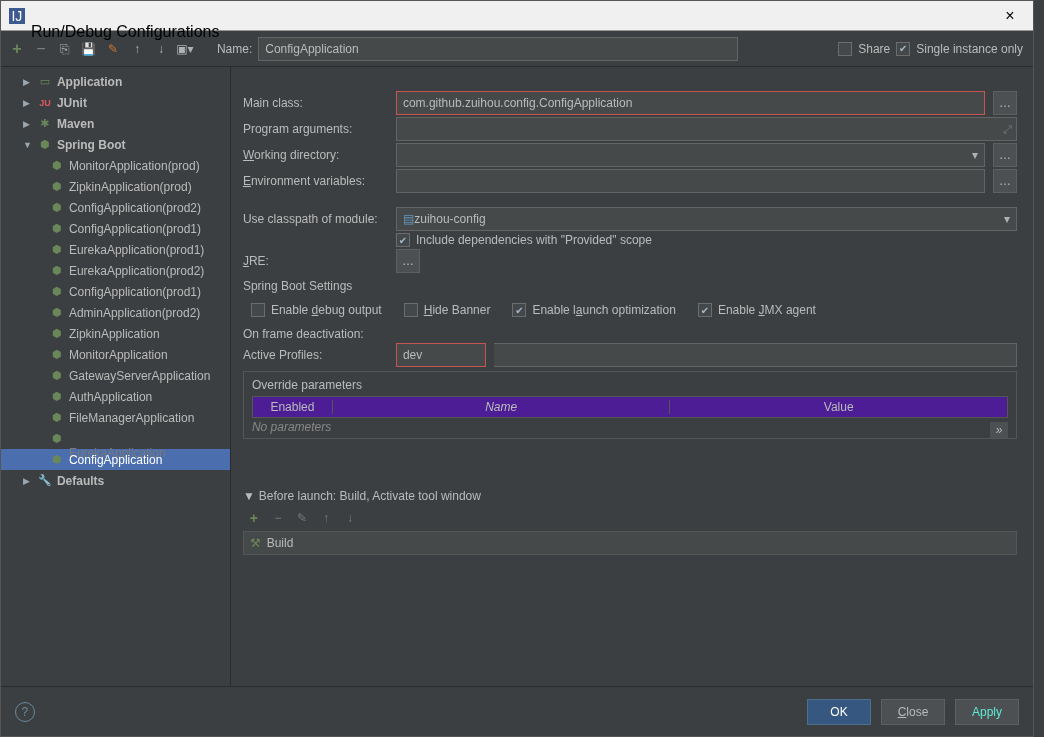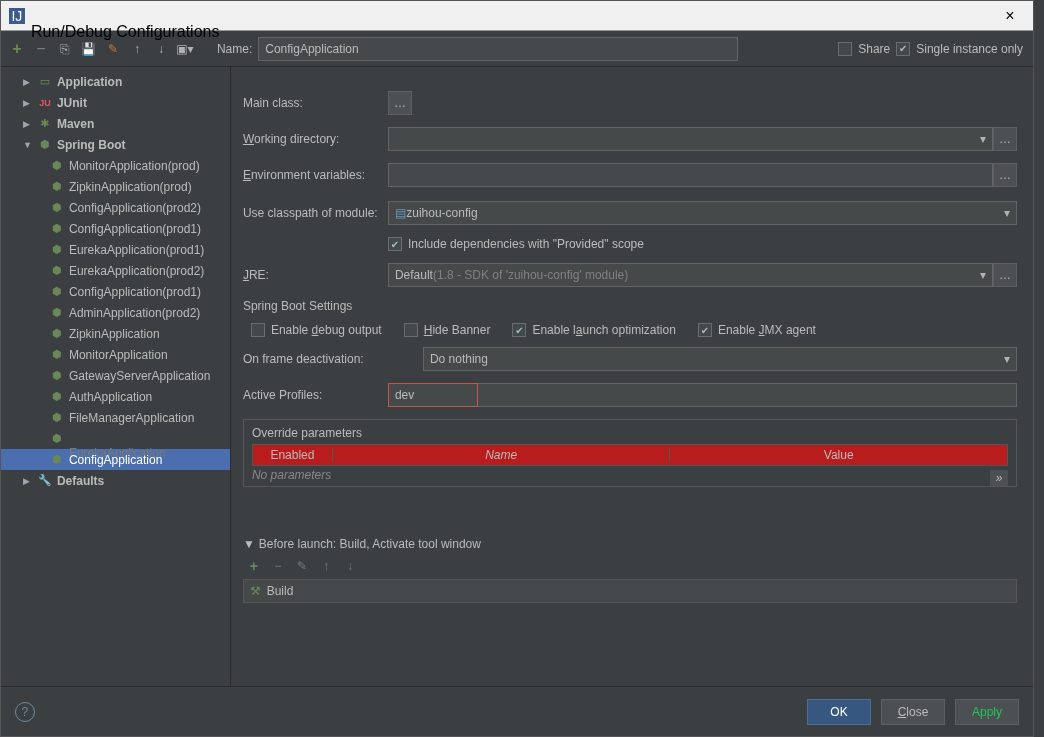--- a/index.html
+++ b/index.html
@@ -32,52 +32,52 @@
 .tree-icon.wrench { color: #afb1b3; }
 .tree-label.bold { font-weight: bold; text-align: right; }
 .tree-item.level1 { padding-left: 22px; }
 .tree-item.level2 { padding-left: 48px; }
 .tree-item.dim .tree-label { color: #787878; margin-top: 28px; }
 .main { flex: 1; display: flex; flex-direction: column; overflow: hidden; padding: 10px 10px 0 8px; }
 .tabs { display: flex; border-bottom: 1px solid #555; }
 .tab { padding: 5px 12px; background: #3c3f41; border: 1px solid #555; border-bottom: none; margin-right: -1px; cursor: pointer; color: #bbb; }
 .tab.active { background: #515658; color: #bbb; }
 .form { padding: 14px 6px 0 4px; }
-.row { display: flex; align-items: center; margin-bottom: 12px; }
+.row { display: flex; align-items: center; margin-bottom: 2px; gap: 8px; }
 .row .label { width: 145px; color: #bbb; }
 .row .label u { text-decoration: underline; }
 .input { flex: 1; height: 24px; background: #45494a; border: 1px solid #646464; color: #bbb; padding: 0 6px; display: flex; align-items: center; }
 .input.red { border: 1px solid #c75450; }
 .input.dropdown::after { content: "▾"; margin-left: auto; color: #afb1b3; }
 .btn-ell { width: 24px; height: 24px; background: #4c5052; border: 1px solid #5e6060; color: #bbb; display: flex; align-items: center; justify-content: center; cursor: pointer; }
 .expand-icon { position: relative; }
 .expand-icon::after { content: "⤢"; position: absolute; right: 4px; color: #7a7a7a; font-size: 11px; }
 .section-title { color: #bbb; margin: 6px 0 10px 0; }
 .cbrow { display: flex; align-items: center; gap: 22px; margin-bottom: 10px; padding-left: 8px; }
 .override-box { border: 1px solid #555; margin-top: 4px; padding: 6px 8px 0 8px; }
 .override-title { color: #bbb; margin-bottom: 4px; }
-.ov-header { display: flex; background: #b91c1c; border: 1px solid #555; height: 22px; align-items: center; }
+.ov-header { display: flex; background: #4c1d95; border: 1px solid #555; height: 22px; align-items: center; }
 .ov-col { text-align: center; color: #bbb; }
 .ov-col.c1 { width: 80px; border-right: 1px solid #555; }
 .ov-col.c2 { flex: 1; border-right: 1px solid #555; font-style: italic; }
 .ov-col.c3 { flex: 1; }
 .ov-body { height: 20px; color: #888; font-style: italic; padding-top: 2px; position: relative; }
 .ov-arr { position: absolute; right: 0; bottom: 0; color: #bbb; background: #4c5052; width: 18px; height: 16px; display: flex; align-items: center; justify-content: center; }
 .before-launch { margin-top: 50px; }
 .bl-header { display: flex; align-items: center; gap: 4px; color: #bbb; margin-bottom: 6px; }
 .bl-tools { display: flex; gap: 6px; margin-bottom: 4px; padding-left: 2px; }
 .bl-tools .tb { width: 18px; height: 18px; display:flex; align-items:center; justify-content:center; color: #7a7a7a; }
 .bl-tools .tb.add { color: #6a8759; font-weight: bold; font-size: 14px; }
 .bl-list { background: #45494a; border: 1px solid #555; height: 24px; display: flex; align-items: center; padding: 0 6px; gap: 6px; color: #bbb; }
 .footer { height: 50px; border-top: 1px solid #2b2b2b; display: flex; align-items: center; padding: 0 14px; gap: 10px; }
 .help { width: 20px; height: 20px; border-radius: 50%; border: 1px solid #6a8a9c; color: #6a8a9c; display: flex; align-items: center; justify-content: center; font-size: 12px; }
 .footer-spacer { flex: 1; }
 .btn { height: 26px; min-width: 64px; padding: 0 14px; background: #4c5052; border: 1px solid #5e6060; color: #bbb; cursor: pointer; }
 .btn.primary { background: #365880; border-color: #4c708c; color: #fff; }
-.btn.disabled { color: #22c55e; }
+.btn.disabled { color: #5eead4; }
 .gray-faded { color: #808080; }
 .leftgutter { width: 10px; background: #3c3f41; }
 .wrap { display: flex; }
 </style>
 </head>
 <body>
 
 <div class="wrap">
 <div class="leftgutter"></div>
 <div class="window">
@@ -198,21 +198,28 @@
             <span class="tree-icon wrench">🔧</span>
             <span class="tree-label bold">Defaults</span>
           </div>
     </div>
 
     <div class="main">
 
       <div class="form">
         <div class="row">
           <span class="label">Main class:</span>
+          <div class="input red">
+                <span>com.github.zuihou.config.ConfigApplication</span>
+              </div>
           <div class="btn-ell">…</div>
+        </div>
+        <div class="row">
+          <span class="label">Program arguments:</span>
+          <div class="input expand-icon"></div>
         </div>
         <div class="row">
           <span class="label"><u>W</u>orking directory:</span>
           <div class="input dropdown"></div>
           <div class="btn-ell">…</div>
         </div>
         <div class="row">
           <span class="label"><u>E</u>nvironment variables:</span>
           <div class="input"></div>
           <div class="btn-ell">…</div>
@@ -226,24 +233,20 @@
         </div>
         <div class="row">
           <span class="label"></span>
           <label class="cb-wrap">
                 <span class="cb">✔</span>
                 <span>Include dependencies with "Provided" scope</span>
               </label>
         </div>
         <div class="row">
           <span class="label"><u>J</u>RE:</span>
-          <div class="input dropdown">
-                <span>Default </span>
-                <span class="gray-faded">(1.8 - SDK of 'zuihou-config' module)</span>
-              </div>
           <div class="btn-ell">…</div>
         </div>
 
         <div class="section-title">Spring Boot Settings</div>
         <div class="cbrow">
           <label class="cb-wrap">
                 <span class="cb"></span>
                 <span>Enable <u>d</u>ebug output</span>
               </label>
           <label class="cb-wrap">
@@ -254,23 +257,20 @@
                 <span class="cb">✔</span>
                 <span>Enable l<u>a</u>unch optimization</span>
               </label>
           <label class="cb-wrap">
                 <span class="cb">✔</span>
                 <span>Enable <u>J</u>MX agent</span>
               </label>
         </div>
         <div class="row">
           <span class="label" style="width:180px">On frame deactivation:</span>
-          <div class="input dropdown">
-                <span>Do nothing</span>
-              </div>
         </div>
         <div class="row">
           <span class="label">Active Profiles:</span>
           <div class="input" style="flex:0 0 90px;border:1px solid #c75450">
                 <span>dev</span>
               </div>
           <div class="input" style="border-left:none"></div>
         </div>
 
         <div class="override-box">

